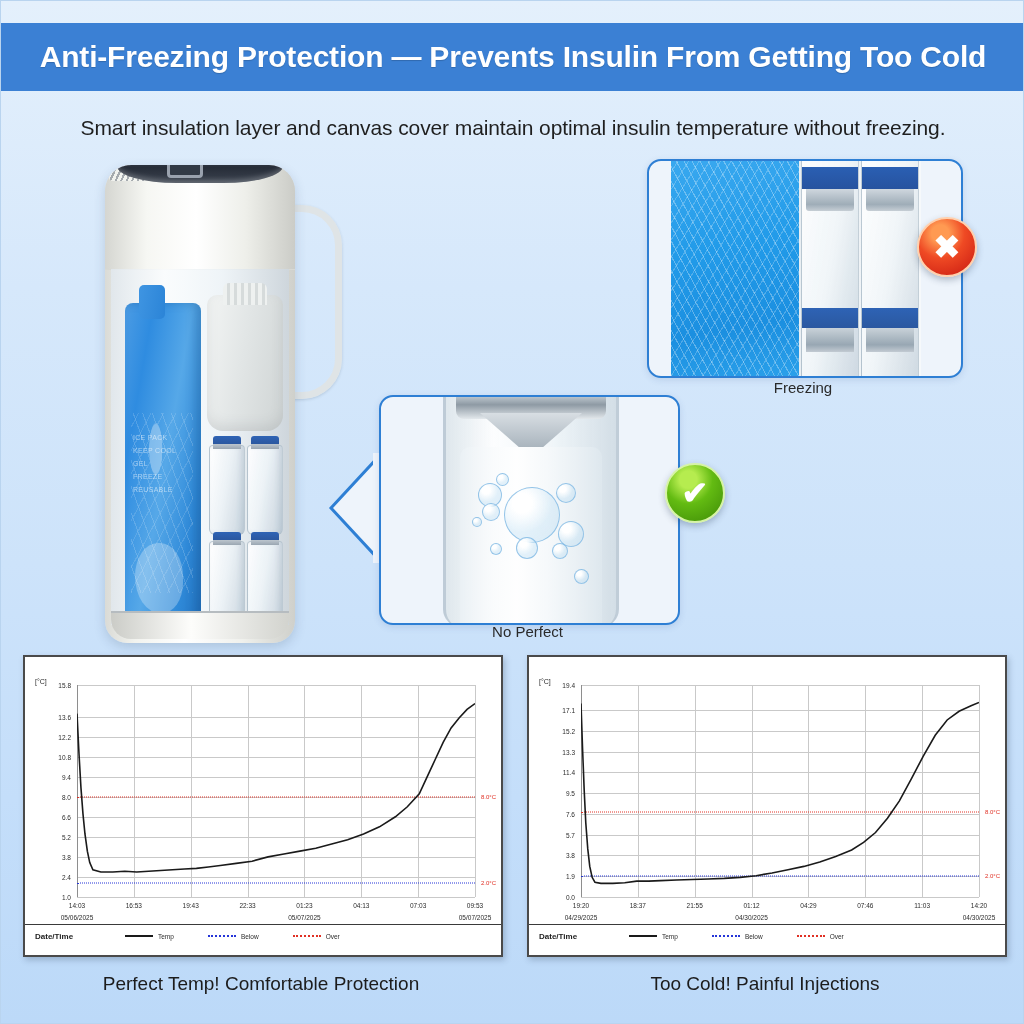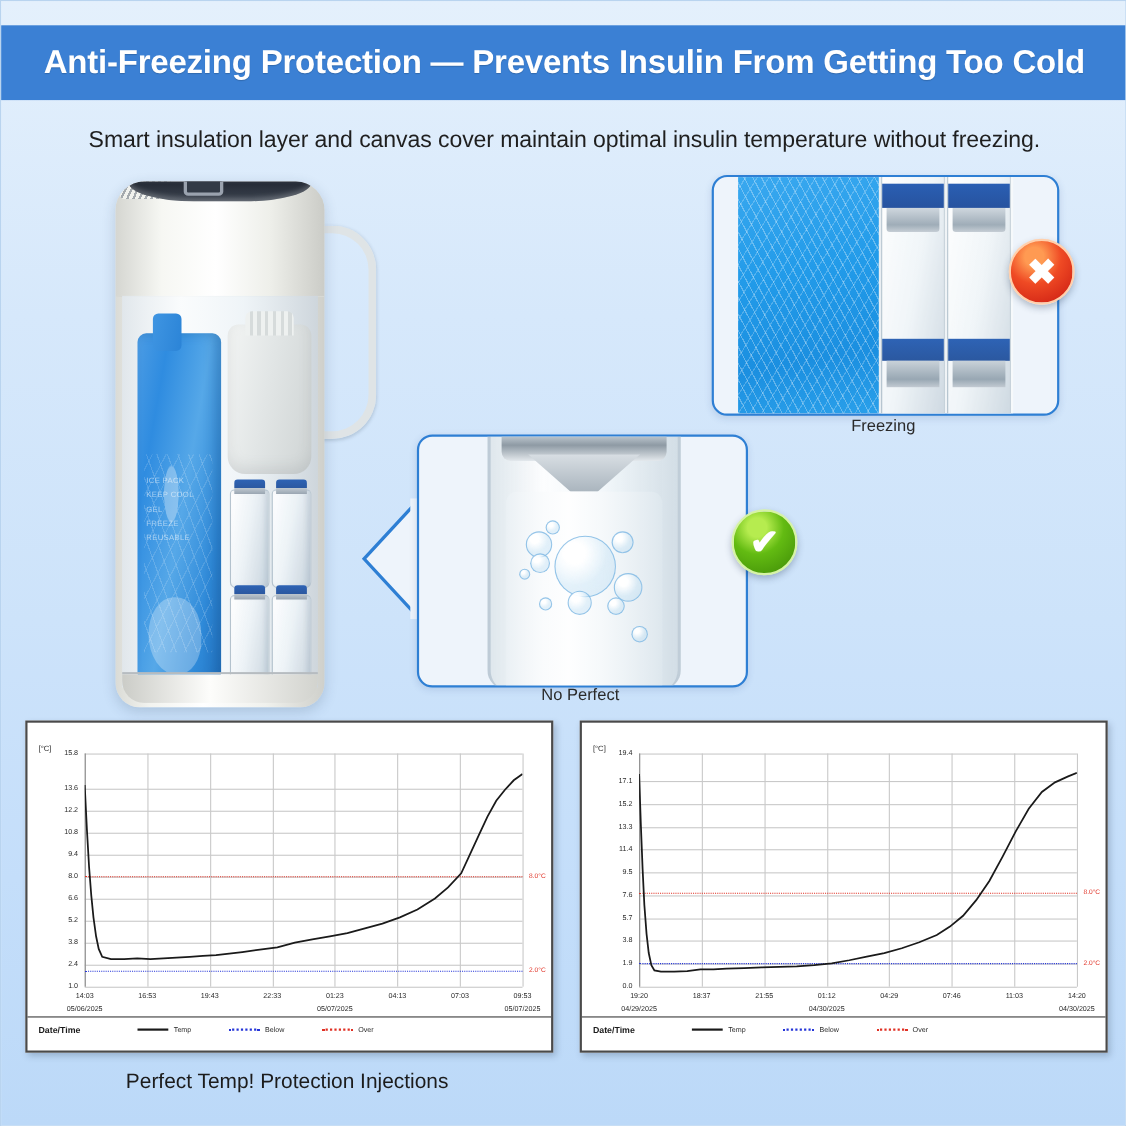--- a/index.html
+++ b/index.html
@@ -676,15 +676,16 @@
           <span class="swatch dotted-blue"></span>
           <span>Below</span>
         </div>
         <div class="legend-item">
           <span class="swatch dotted-red"></span>
           <span>Over</span>
         </div>
       </div>
     </div>
 
-  <div id="caption-chart-left" class="chart-caption">Perfect Temp! Protection Injections</div>
+  <div id="caption-chart-left" class="chart-caption">Perfect Temp! Comfortable Protection</div>
+  <div id="caption-chart-right" class="chart-caption">Too Cold! Painful Injections</div>
 
 </div>
 
 </body></html>

